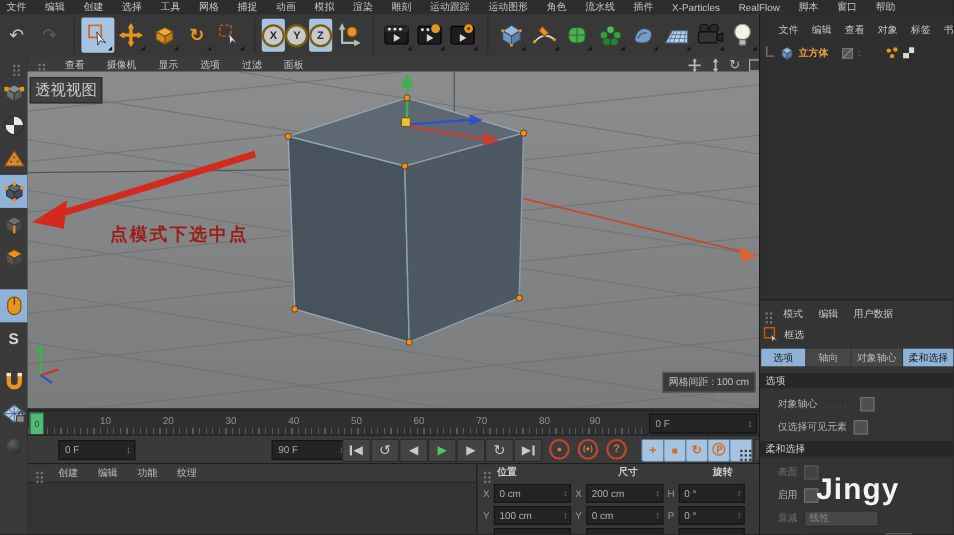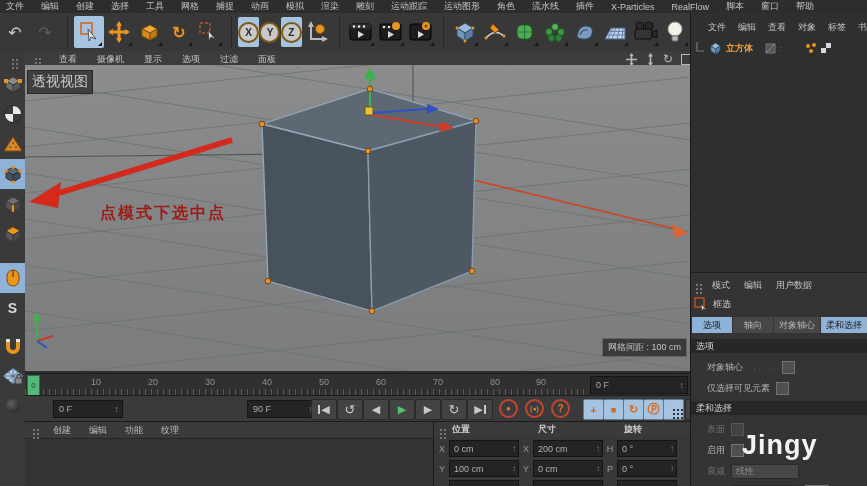--- a/index.html
+++ b/index.html
@@ -520,21 +520,21 @@
       <span>编辑</span>
       <span>功能</span>
       <span>纹理</span>
     </div>
   </div>
 
   <div class="abs coords">
     <div class="chead">
       <div class="handle" style="margin-right:10px;"></div>
       <b style="width:86px;">位置</b>
-      <b style="width:86px;">尺寸</b>
+      <b style="width:86px;margin-left:24px;">尺寸</b>
       <b>旋转</b>
     </div>
     <div class="crow">
       <span class="clabel">X</span>
       <div class="fld" style="width:62px;">
           <span>0 cm</span>
           <span class="ud">↕</span>
         </div>
       <span class="clabel">X</span>
       <div class="fld" style="width:62px;">

